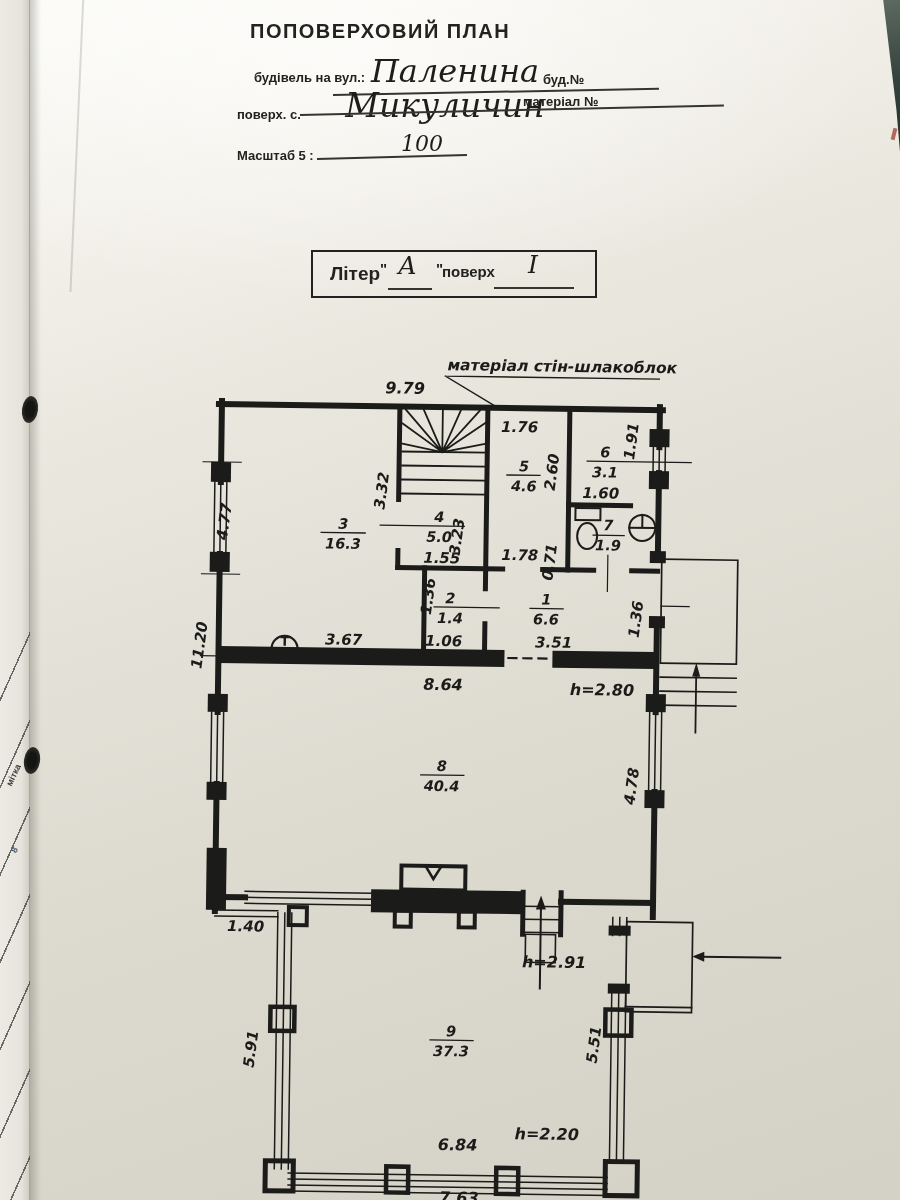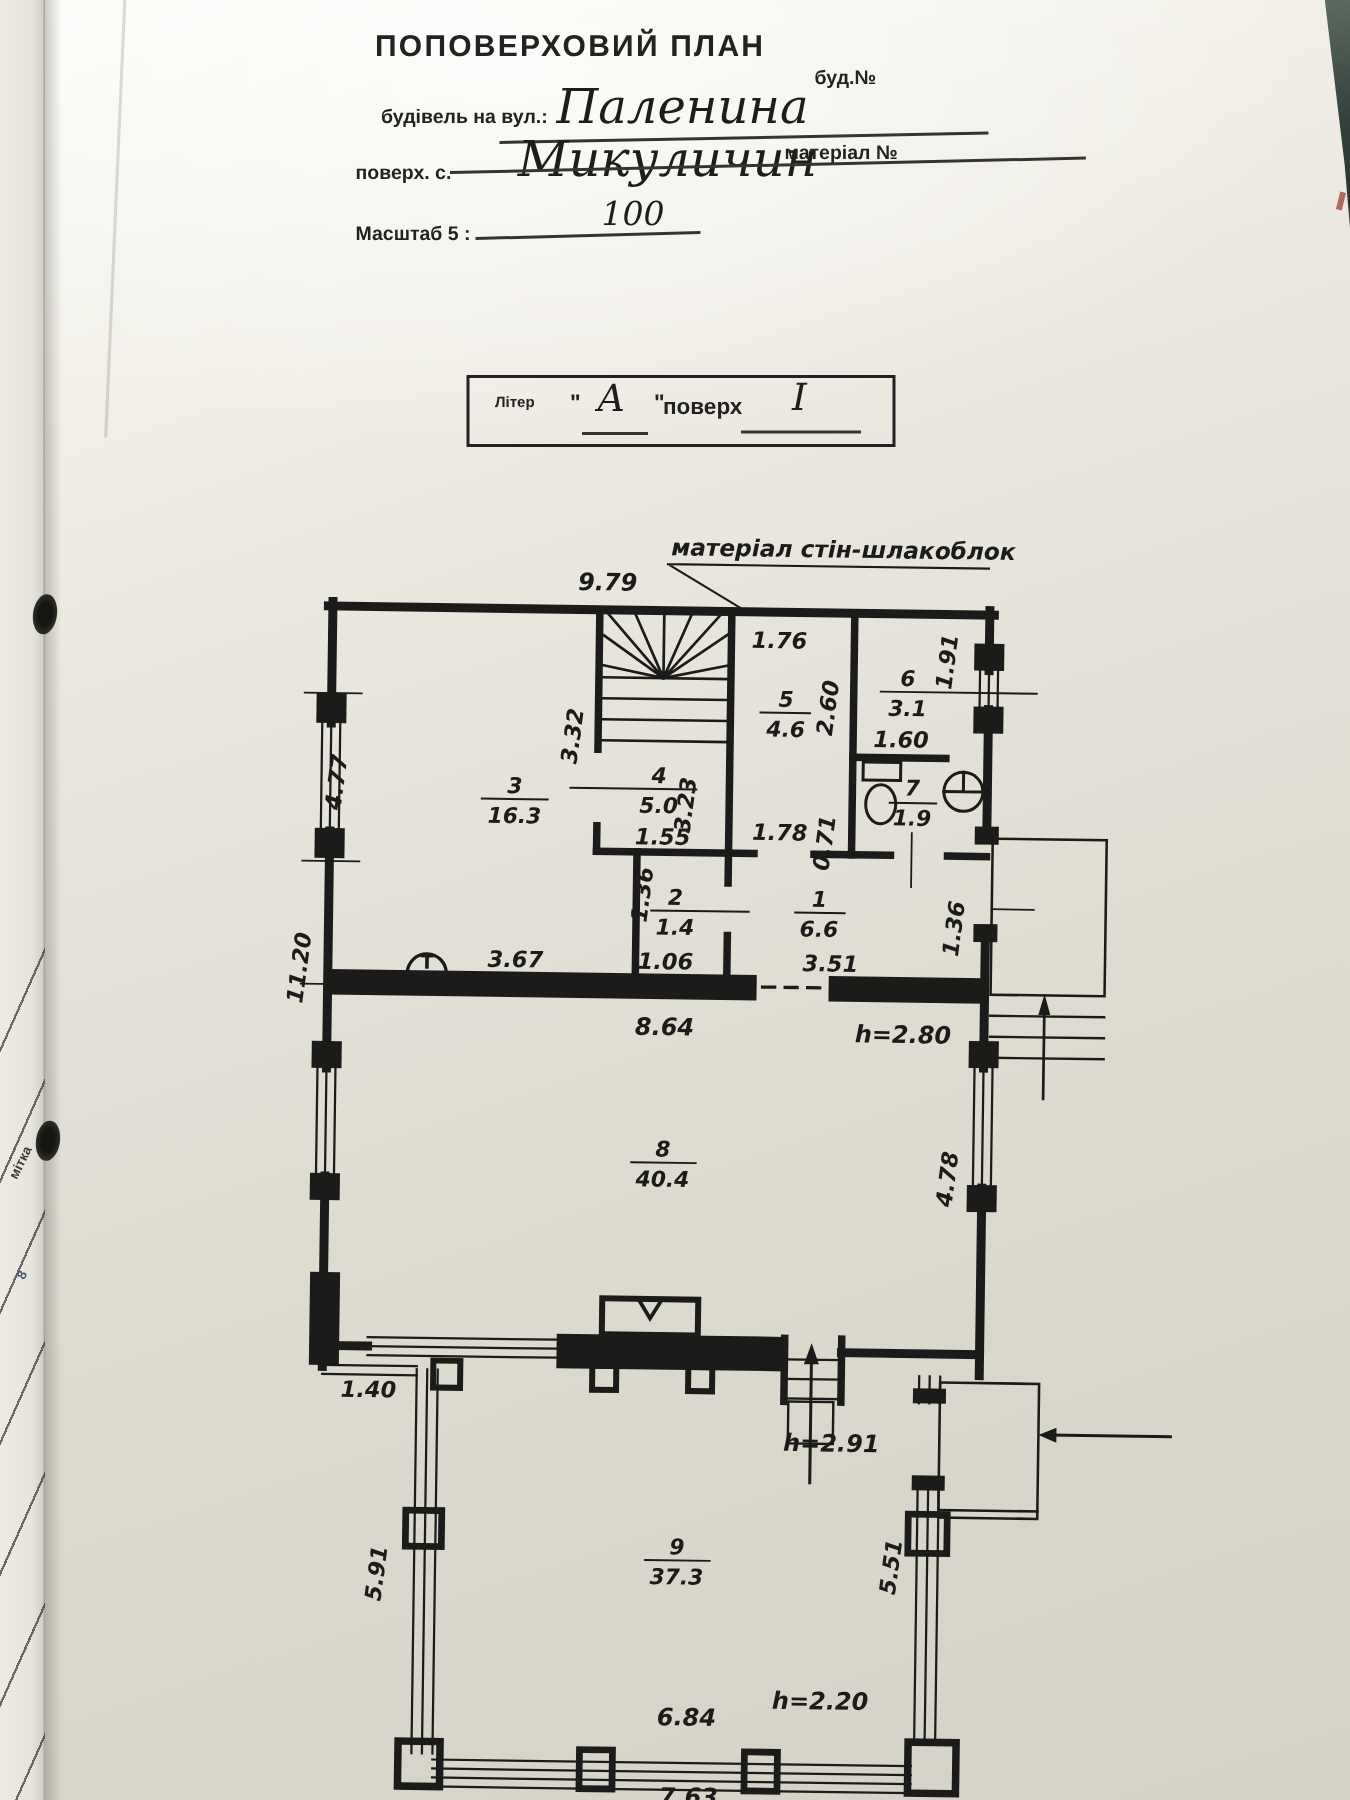--- a/index.html
+++ b/index.html
@@ -53,34 +53,34 @@
   <div class="top-edge"></div>
   <div class="hole" style="left:22px;top:396px;"></div>
   <div class="hole" style="left:24px;top:747px;"></div>
   <div class="corner-dark"></div>
   <div class="corner-red"></div>
 
   <div class="hdr title">ПОПОВЕРХОВИЙ ПЛАН</div>
 
   <div class="hdr lbl" style="left:242px;top:70px;margin-left:12px;">будівель на вул.:</div>
   <div class="hand" style="left:360px;top:52px;width:190px;text-align:center;font-size:32px;">Паленина</div>
-  <div class="hdr lbl" style="left:543px;top:44px;">буд.№</div>
+  <div class="hdr lbl" style="left:543px;top:72px;">буд.№</div>
   <div class="uline" style="left:333px;top:94px;width:326px;transform:rotate(-1.1deg);"></div>
 
   <div class="hdr lbl" style="left:237px;top:107px;">поверх. с.</div>
   <div class="hand" style="left:345px;top:86px;width:200px;text-align:center;font-size:33px;">Микуличин</div>
   <div class="hdr lbl" style="left:523px;top:94px;">матеріал №</div>
   <div class="uline" style="left:300px;top:114px;width:424px;transform:rotate(-1.3deg);"></div>
 
   <div class="hdr lbl" style="left:237px;top:148px;">Масштаб 5 :</div>
   <div class="hand" style="left:367px;top:131px;width:110px;text-align:center;font-size:22px;">100</div>
   <div class="uline" style="left:317px;top:158px;width:150px;transform:rotate(-1.5deg);"></div>
 
   <div class="literbox"></div>
-  <div class="hdr" style="left:330px;top:263px;font-size:10px;">Літер</div>
+  <div class="hdr" style="left:330px;top:263px;font-size:19px;">Літер</div>
   <div class="hdr" style="left:380px;top:260px;font-size:15px;">"</div>
   <div class="hand" style="left:398px;top:251px;font-size:25px;">А</div>
   <div class="uline" style="left:388px;top:288px;width:44px;"></div>
   <div class="hdr" style="left:436px;top:260px;font-size:15px;">"</div>
   <div class="hdr" style="left:442px;top:263px;font-size:15px;">поверх</div>
   <div class="hand" style="left:528px;top:250px;font-size:25px;">I</div>
   <div class="uline" style="left:494px;top:287px;width:80px;"></div>
 
   <svg width="900" height="1200" viewBox="0 0 900 1200" style="position:absolute;left:0;top:0;">
     <g transform="rotate(0.8 222 400)" stroke-linecap="square" fill="none" stroke="#1b1b19">

